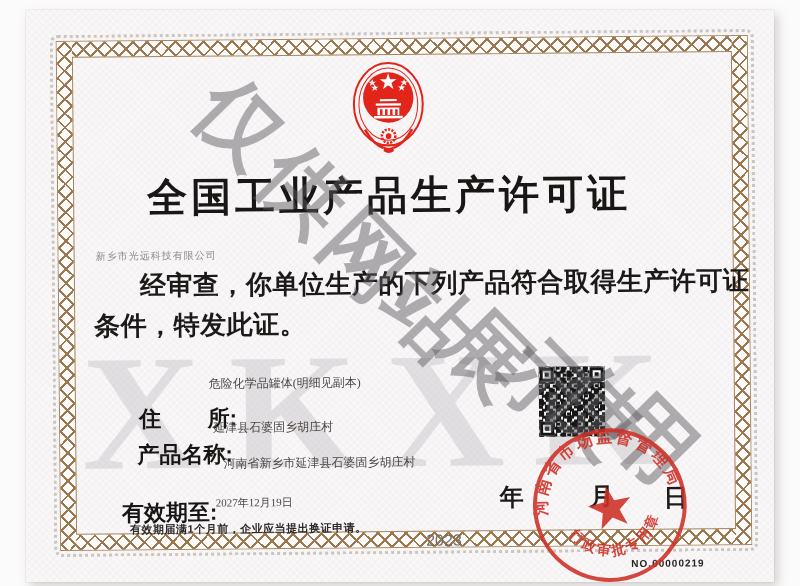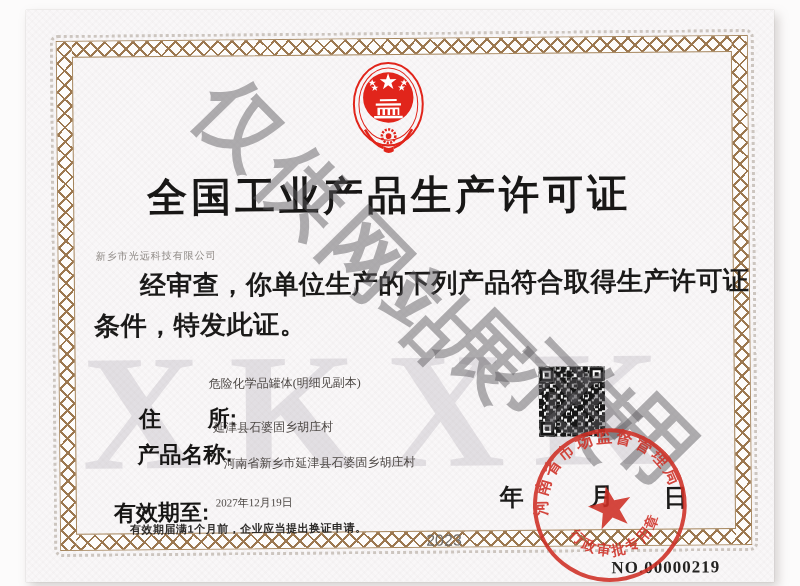--- a/index.html
+++ b/index.html
@@ -51,21 +51,21 @@
   .f-label{position:absolute;font-size:22px;font-weight:bold;color:#171615;z-index:2;white-space:nowrap;}
   .f-value{position:absolute;font-size:12px;color:#4c4744;z-index:2;white-space:nowrap;font-family:"Liberation Serif",serif;}
   .lbl-product{left:112px;top:338px;}
   .val-product{left:182px;top:364px;}
   .lbl-address{left:112px;top:392px;width:98px;display:flex;justify-content:space-between;}
   .val-address{left:186px;top:408px;}
   .lbl-production{left:110px;top:428px;}
   .val-production{left:196px;top:444px;}
   .lbl-certno{left:94px;top:458px;}
   .val-certno{left:178px;top:469px;}
-  .lbl-valid{left:86px;top:486px;}
+  .lbl-valid{left:94px;top:486px;}
   .val-valid{left:188px;top:484px;font-size:11px;}
   .note{position:absolute;left:102px;top:510px;font-size:11px;font-weight:bold;color:#2c2a28;z-index:2;letter-spacing:0.5px;}
 
   .qr{position:absolute;left:512px;top:358px;width:66px;height:70px;z-index:2;
       background-color:#f2f2f2;
       background-image:
         conic-gradient(#161616 90deg, transparent 90deg 180deg, #161616 180deg 270deg, transparent 270deg),
         conic-gradient(transparent 90deg, #161616 90deg 180deg, transparent 180deg 270deg, #161616 270deg);
       background-size:7px 7px, 11px 11px;}
   .qr .f{position:absolute;width:14px;height:14px;border:3px solid #161616;background:#fff;box-sizing:border-box;}
@@ -74,22 +74,22 @@
 
   .date-row-item{position:absolute;z-index:2;font-weight:bold;color:#1b1a19;font-size:24px;}
   .d-yearnum{left:398px;top:480px;font-size:16px;font-weight:normal;color:#6d6a67;margin-top:42px;}
   .d-year{left:472px;top:472px;}
   .d-month{left:562px;top:472px;}
   .d-day{left:636px;top:474px;}
 
   .stamp{position:absolute;left:497px;top:412px;width:170px;height:170px;z-index:4;
          transform:rotate(-12deg);opacity:0.88;}
 
-  .serial{position:absolute;left:583px;top:550px;z-index:2;font-size:17px;font-weight:bold;
-          color:#242321;letter-spacing:1px;font-family:Liberation Serif, serif;}
+  .serial{position:absolute;left:603px;top:550px;z-index:2;font-size:10px;font-weight:bold;
+          color:#242321;letter-spacing:1px;font-family:Liberation Sans, sans-serif;}
 </style>
 </head>
 <body>
 
 <div class="scan">
   <div class="paper">
     <div class="tilt">
 
       <div class="wm-letters">XKXK</div>
 

